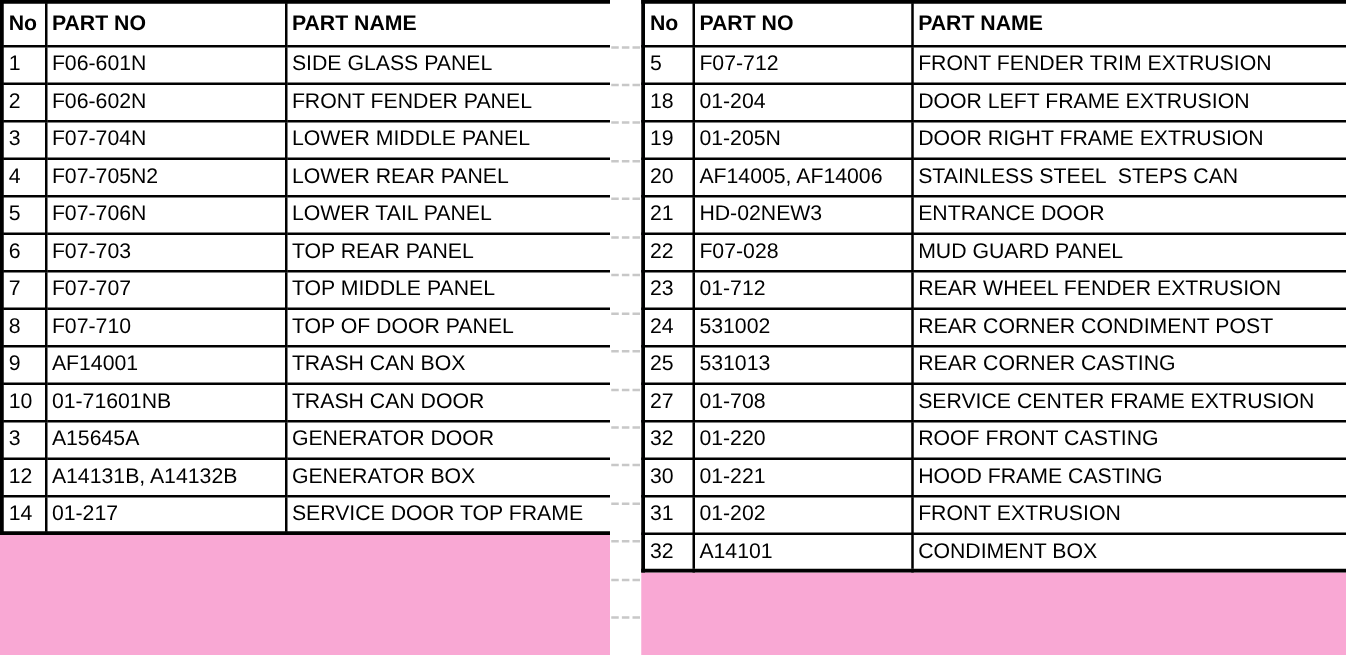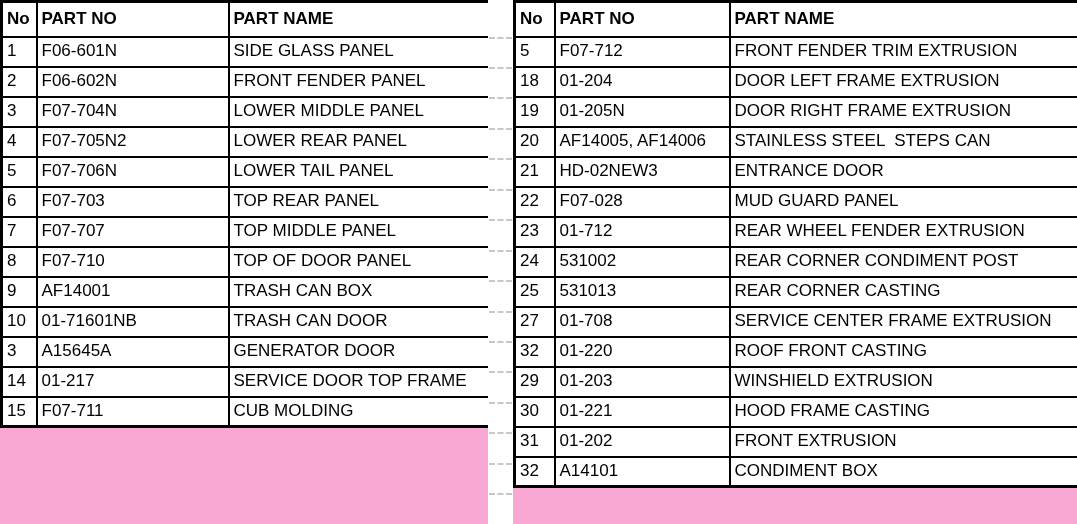--- a/index.html
+++ b/index.html
@@ -130,28 +130,28 @@
           <td>10</td>
           <td>01-71601NB</td>
           <td>TRASH CAN DOOR</td>
         </tr>
         <tr>
           <td>3</td>
           <td>A15645A</td>
           <td>GENERATOR DOOR</td>
         </tr>
         <tr>
+          <td>12</td>
+          <td>A14131B, A14132B</td>
+          <td>GENERATOR BOX</td>
+        </tr>
+        <tr>
           <td>14</td>
           <td>01-217</td>
           <td>SERVICE DOOR TOP FRAME</td>
-        </tr>
-        <tr>
-          <td>15</td>
-          <td>F07-711</td>
-          <td>CUB MOLDING</td>
         </tr>
       </tbody>
   </table>
 
   <div class="gridline-gap">
       <div class="dash" style="top: 36.5px;"></div>
       <div class="dash" style="top: 66.95px;"></div>
       <div class="dash" style="top: 97.4px;"></div>
       <div class="dash" style="top: 127.85px;"></div>
       <div class="dash" style="top: 158.3px;"></div>
@@ -232,25 +232,20 @@
           <td>27</td>
           <td>01-708</td>
           <td>SERVICE CENTER FRAME EXTRUSION</td>
         </tr>
         <tr>
           <td>32</td>
           <td>01-220</td>
           <td>ROOF FRONT CASTING</td>
         </tr>
         <tr>
-          <td>29</td>
-          <td>01-203</td>
-          <td>WINSHIELD EXTRUSION</td>
-        </tr>
-        <tr>
           <td>30</td>
           <td>01-221</td>
           <td>HOOD FRAME CASTING</td>
         </tr>
         <tr>
           <td>31</td>
           <td>01-202</td>
           <td>FRONT EXTRUSION</td>
         </tr>
         <tr>

